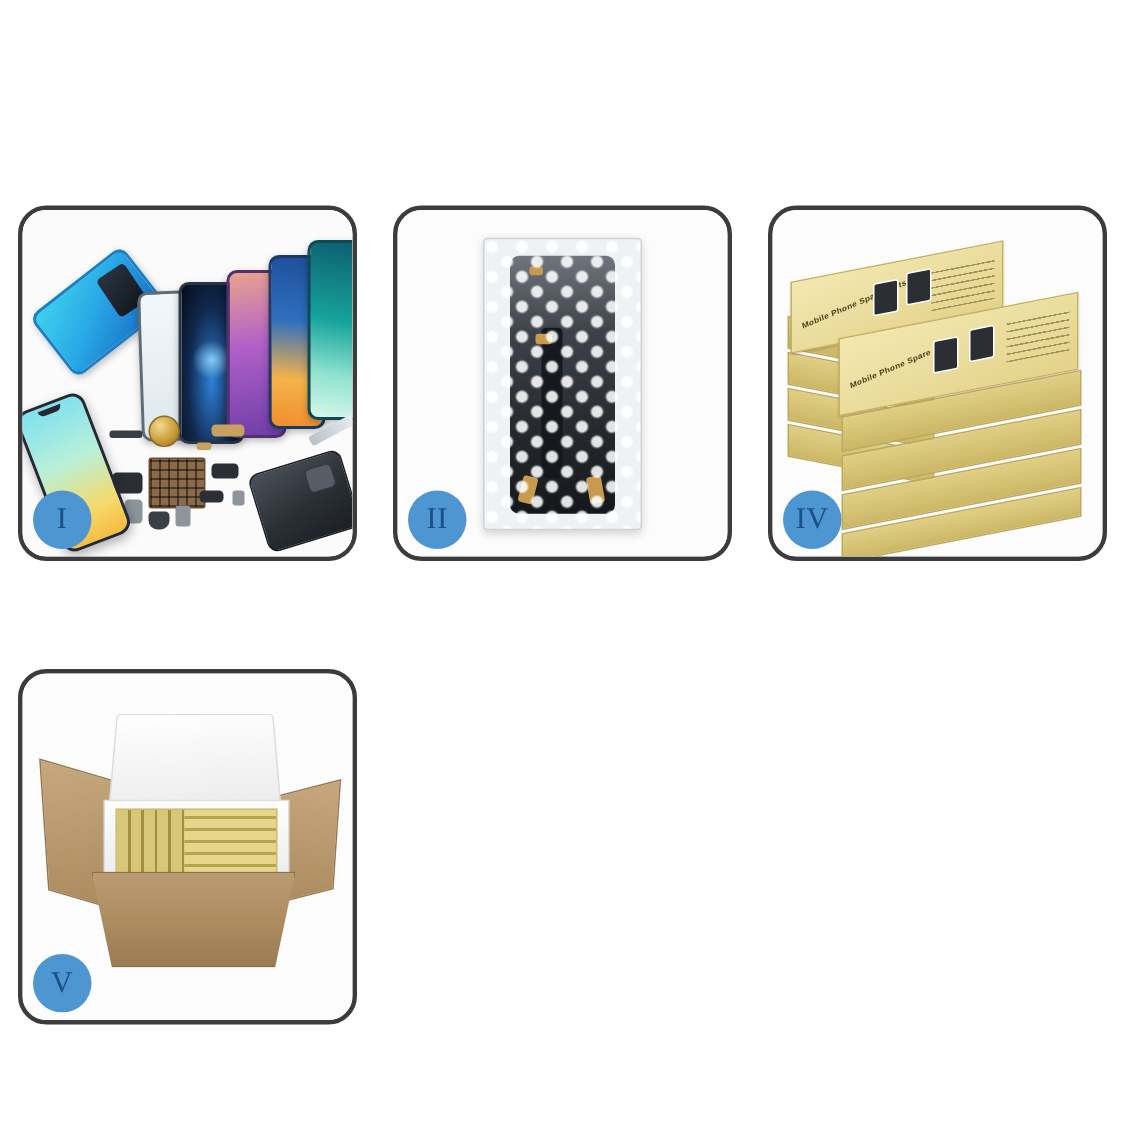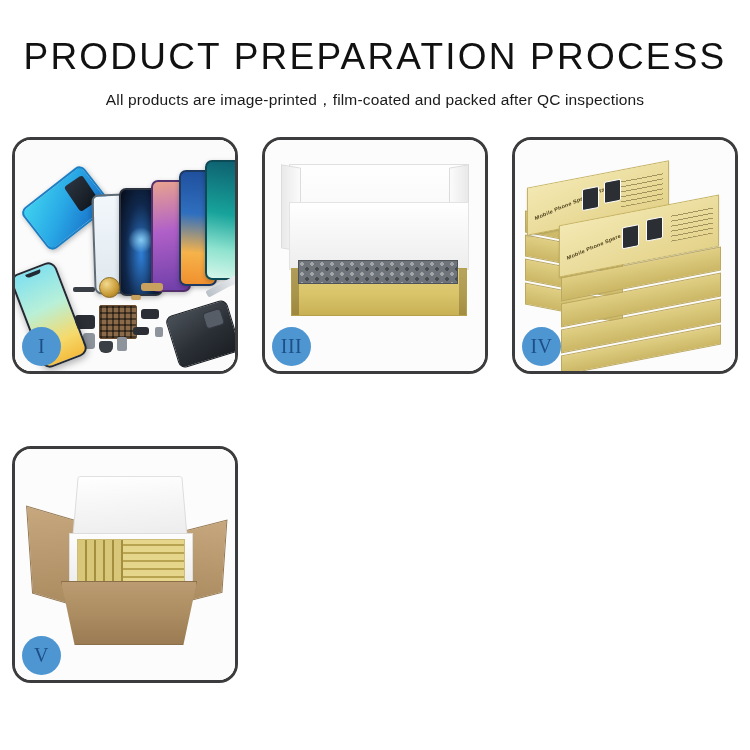--- a/index.html
+++ b/index.html
@@ -327,24 +327,20 @@
     background:linear-gradient(180deg,#b2946a,#9c8058);
     clip-path:polygon(0 22%,100% 0,100% 74%,0 100%);
   }
   .p6-tape{position:absolute;background:rgba(125,100,64,.5);}
 </style>
 </head>
 <body>
 
 <div class="page">
 
-  <div class="header">
-    <div class="title">PRODUCT PREPARATION PROCESS</div>
-    <div class="subtitle">All products are image-printed，film-coated and packed after QC inspections</div>
-  </div>
 
   <div class="grid">
 
     <div class="panel">
       <div class="stage">
         <div class="p1-bg"></div>
         <div class="phone-fan">
           <div class="ph p1-blue"></div>
           <div class="ph p1-screenprot"></div>
           <div class="ph p1-dark"></div>
@@ -366,33 +362,36 @@
           <div class="pbit tan" style="left:58px;top:20px;width:10px;height:5px;"></div>
           <div class="pbit flex" style="left:60px;top:52px;width:16px;height:8px;"></div>
           <div class="pbit lt" style="left:82px;top:52px;width:8px;height:10px;"></div>
           <div class="backhousing"></div>
           <div class="tweezer"></div>
         </div>
       </div>
       <div class="badge">I</div>
     </div>
 
-
     <div class="panel">
       <div class="stage">
-        <div class="p3-lid"></div>
-        <div class="p3-flapL"></div>
-        <div class="p3-flapR"></div>
-        <div class="p3-foam"></div>
-        <div class="p3-box">
-          <div class="p3-inner" style="position:absolute;left:6px;top:-9px;width:158px;height:22px;"></div>
+        <div class="p2-bag">
+          <div class="p2-part">
+            <div class="p2-flex"></div>
+            <div class="p2-conn" style="left:18%;top:4%;width:9px;height:6px;"></div>
+            <div class="p2-conn" style="left:24%;top:30%;width:11px;height:7px;"></div>
+            <div class="p2-conn" style="left:10%;bottom:4%;width:10px;height:18px;transform:rotate(14deg);"></div>
+            <div class="p2-conn" style="right:12%;bottom:4%;width:10px;height:18px;transform:rotate(-10deg);"></div>
+          </div>
+          <div class="p2-bubbles"></div>
         </div>
       </div>
-      <div class="badge">III</div>
+      <div class="badge">II</div>
     </div>
+
 
     <div class="panel">
       <div class="stage">
         <div class="p4">
 
           <div class="yside" style="left:4px;top:62px;width:96px;height:20px;transform:skewY(11deg);"></div>
           <div class="yside" style="left:4px;top:86px;width:96px;height:20px;transform:skewY(11deg);"></div>
           <div class="yside" style="left:4px;top:110px;width:96px;height:20px;transform:skewY(11deg);"></div>
           <div class="yside" style="left:4px;top:134px;width:96px;height:20px;transform:skewY(11deg);"></div>
 

